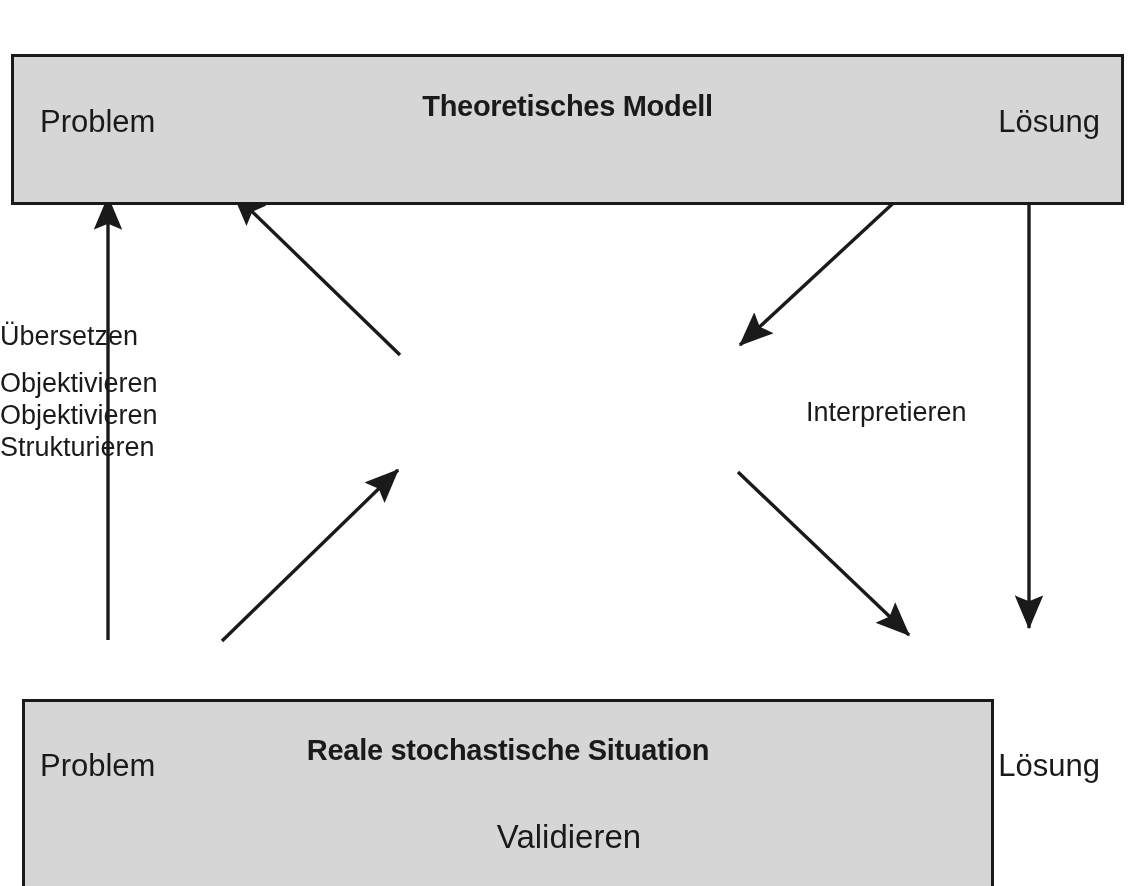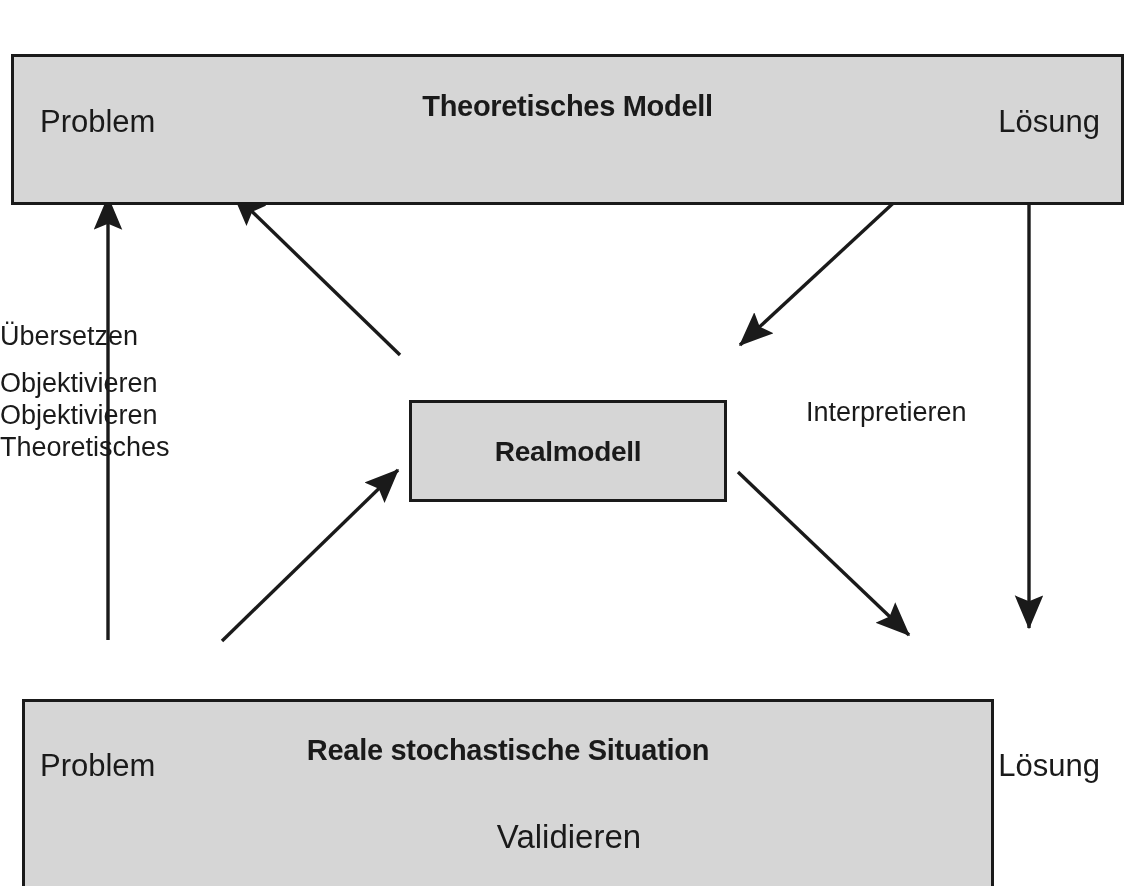--- a/index.html
+++ b/index.html
@@ -156,30 +156,27 @@
       <line x1="738" y1="472" x2="909" y2="635" stroke="#1a1a1a" stroke-width="3.4" marker-end="url(#ah-thin)"></line>
     </g>
   </svg>
 
   <div class="box" id="top-box">
     <div class="box-title">Theoretisches Modell</div>
   </div>
   <div class="endpoint-label" id="top-problem">Problem</div>
   <div class="endpoint-label" id="top-loesung">Lösung</div>
 
-  <div class="box" id="center-box">
-    <div class="box-title">Realmodell</div>
-  </div>
 
   <div class="side-label" id="uebersetzen-label">Übersetzen</div>
 
   <div class="side-label" id="left-verbs-label">
     <div>Objektivieren</div>
     <div>Objektivieren</div>
-    <div>Theoretisches</div>
+    <div>Strukturieren</div>
   </div>
 
   <div class="side-label" id="interpretieren-label">Interpretieren</div>
 
   <div class="box" id="bottom-box">
     <div class="box-title">Reale stochastische Situation</div>
   </div>
   <div class="endpoint-label" id="bottom-problem">Problem</div>
   <div class="endpoint-label" id="bottom-loesung">Lösung</div>
   <div id="validieren">Validieren</div>

